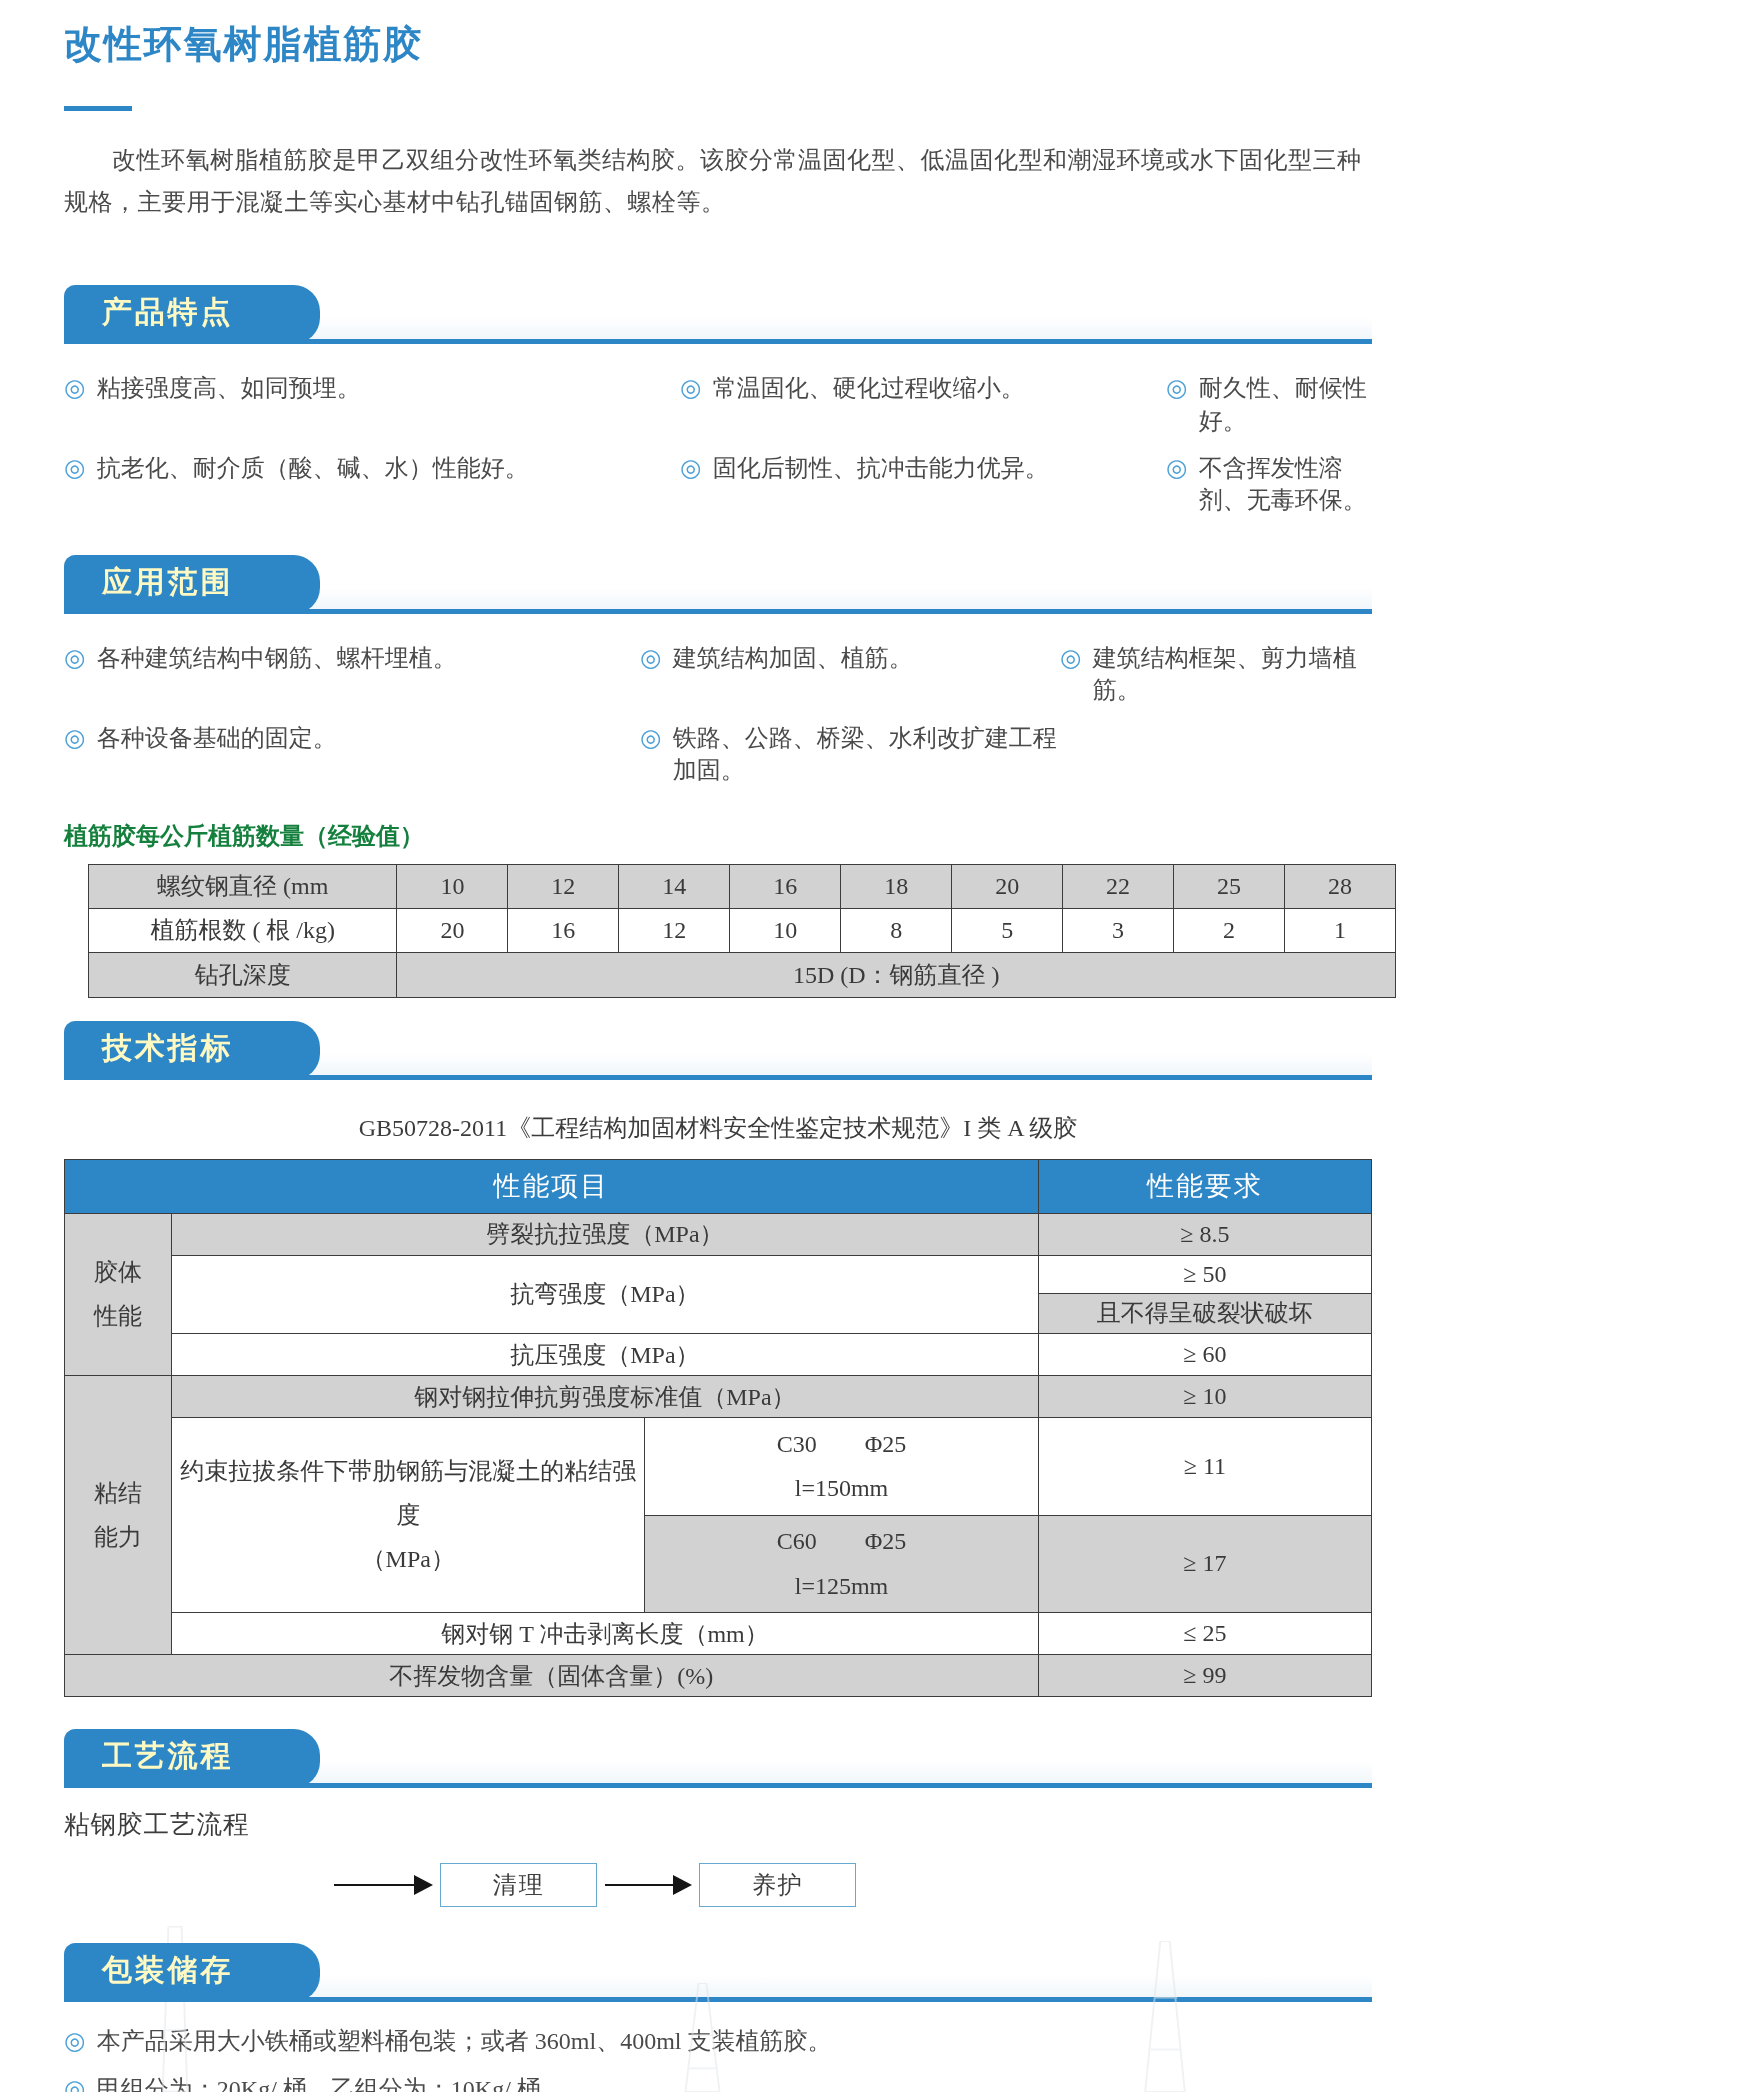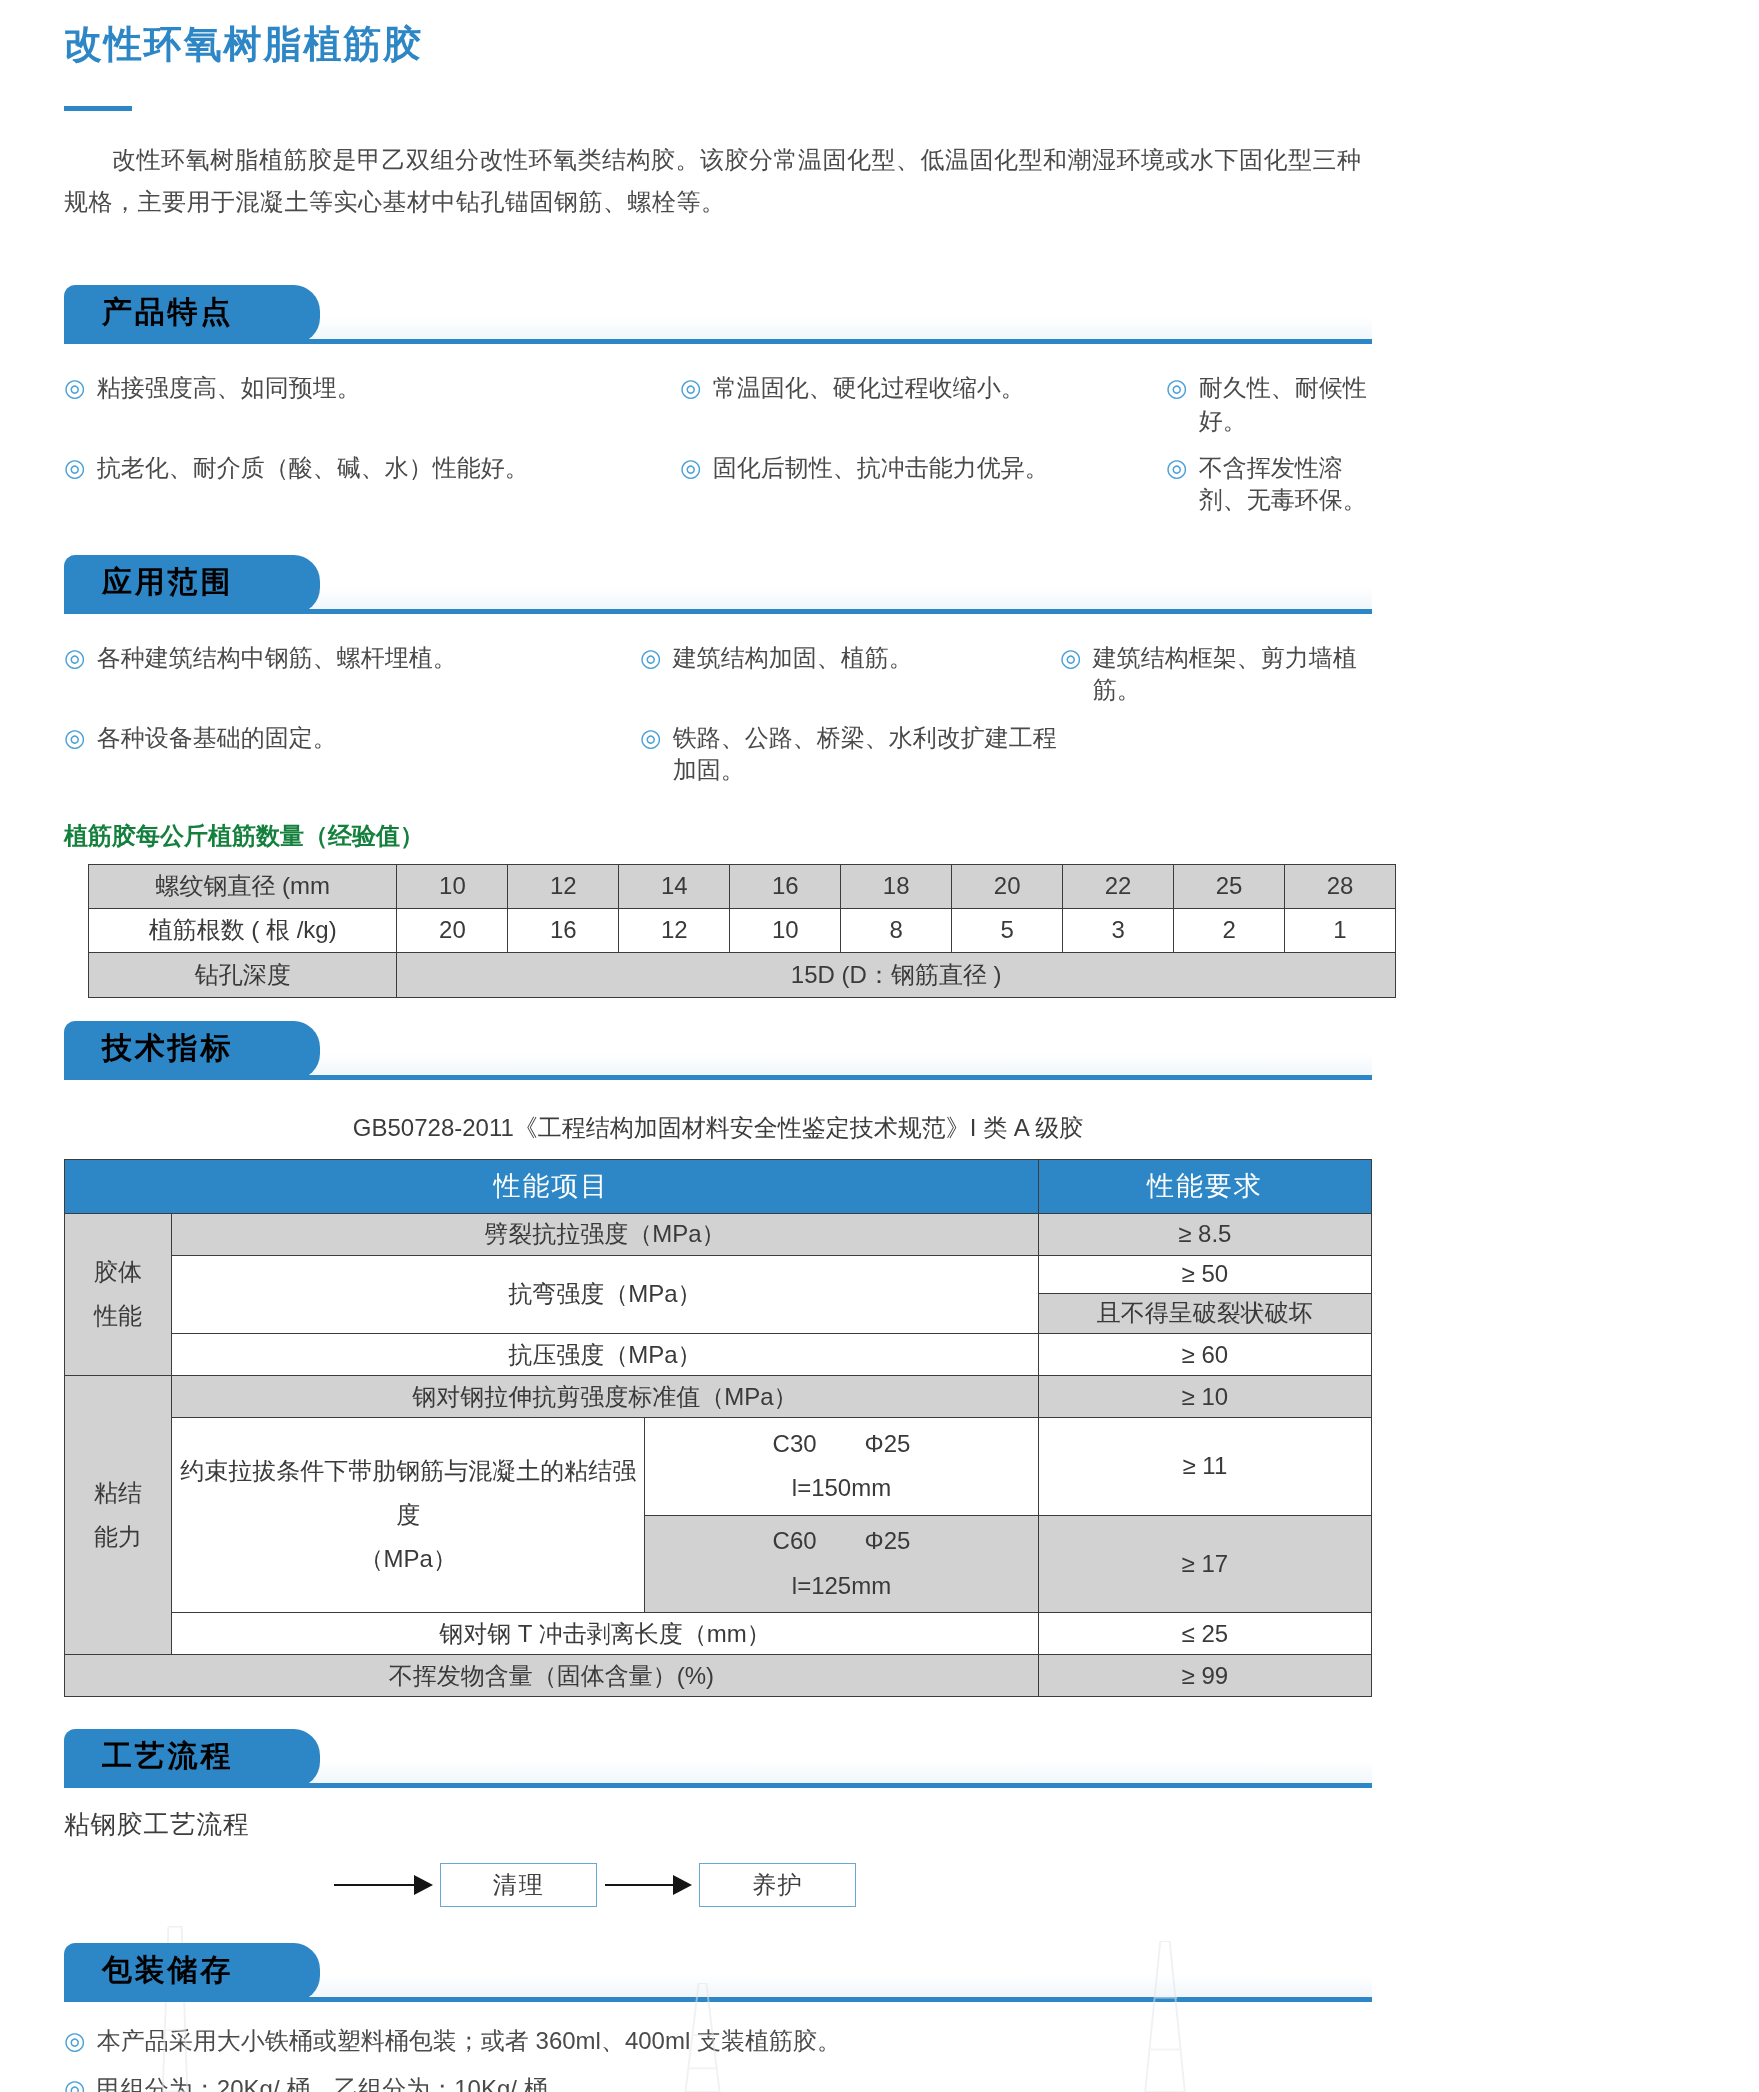--- a/index.html
+++ b/index.html
@@ -2,21 +2,21 @@
 <html style="font-size:15px"><head>
 <meta charset="utf-8">
 <style>
   html,body{margin:0;padding:0;background:#ffffff;}
   .page{
     position:relative;
     width:1436px;height:2092px;
     box-sizing:border-box;
     padding:19px 64px 0 64px;
     overflow:hidden;
-    font-family:Liberation Sans, sans-serif;
+    font-family:Liberation Serif, serif;
     color:#4a4a4a;
     background:#ffffff;
   }
   
   .doc-title{
     margin:0;
     font-size:38px;
     font-weight:bold;
     color:#2d86c5;
     letter-spacing:1.9px;
@@ -44,21 +44,21 @@
     position:absolute;left:0;bottom:0;
     width:100%;height:4.7px;
     background:#2d86c5;
   }
   .section-badge{
     position:absolute;left:0;top:0;
     height:59px;min-width:256px;
     box-sizing:border-box;
     background:#2d86c5;
     border-radius:11.4px 26.5px 26.5px 0;
-    color:#000000;
+    color:#fef9c3;
     font-size:30px;font-weight:bold;
     letter-spacing:2.8px;
     display:flex;align-items:center;
     padding:0 42px 3.8px 38px;
     z-index:2;
   }
   
   .bullet-grid{display:grid;margin-top:28px;row-gap:15px;}
   .grid-features{grid-template-columns:616px 486px 1fr;}
   .grid-apps{grid-template-columns:576px 420px 1fr;}

